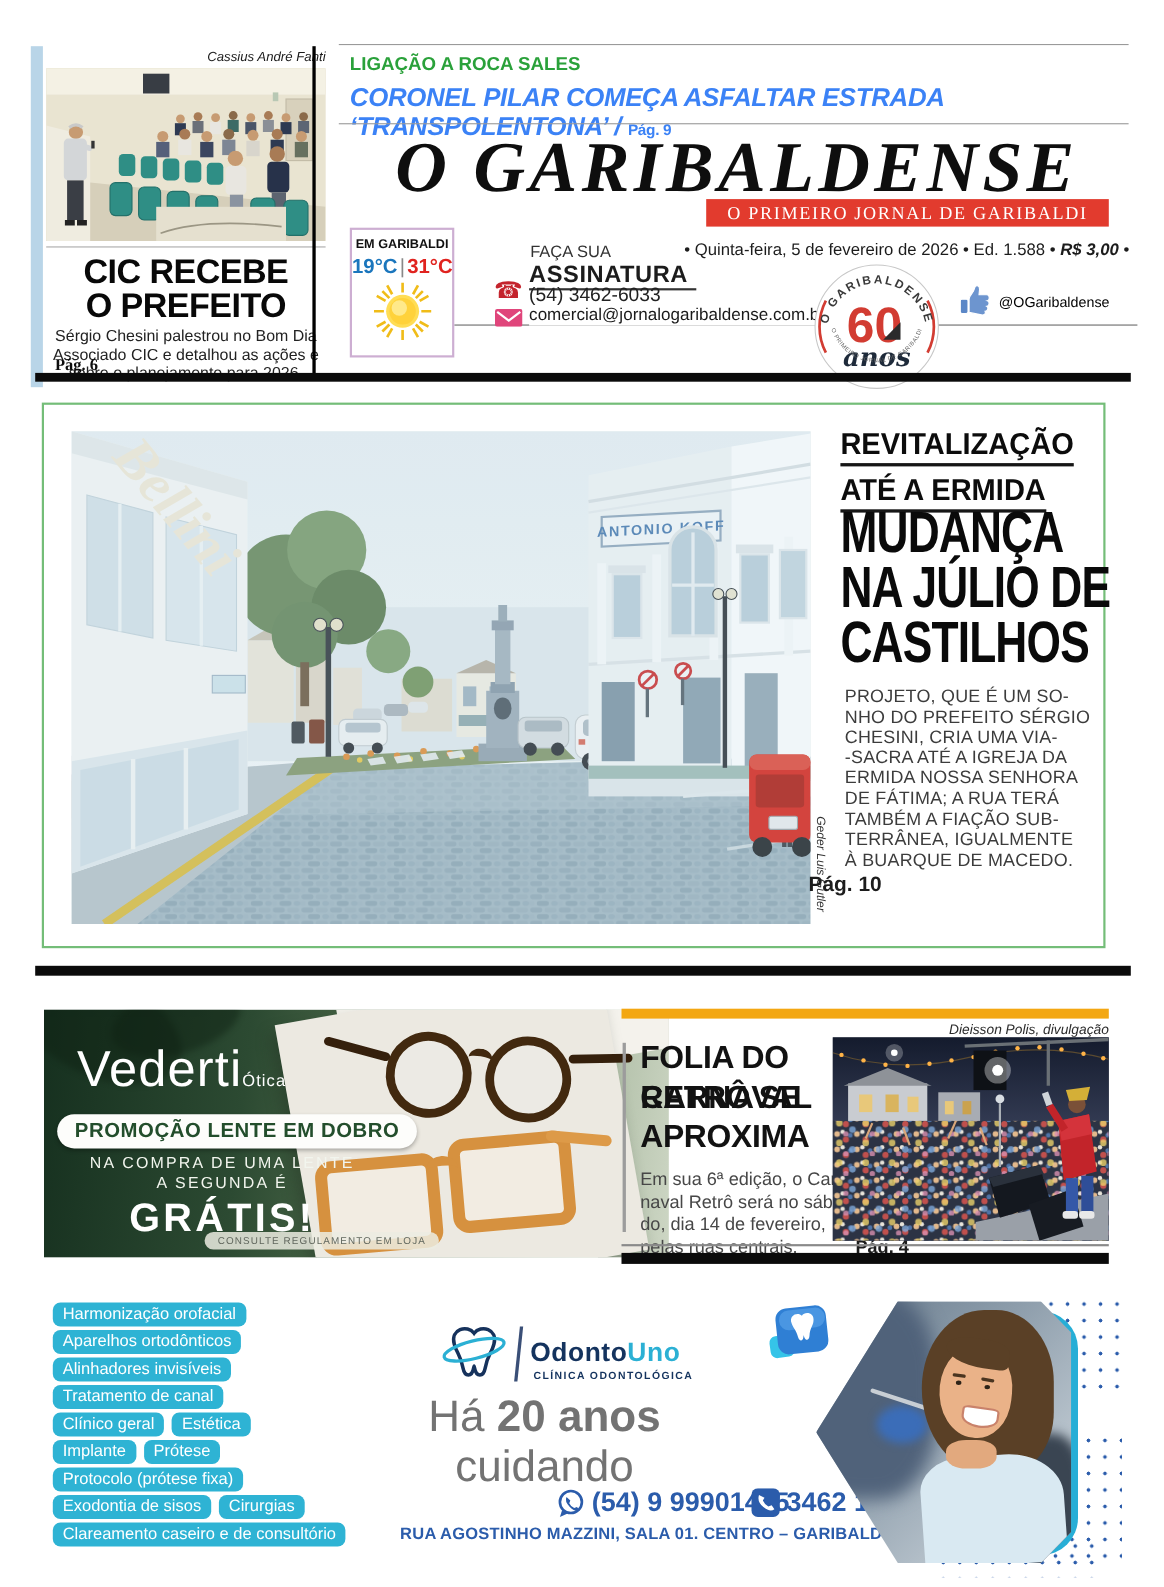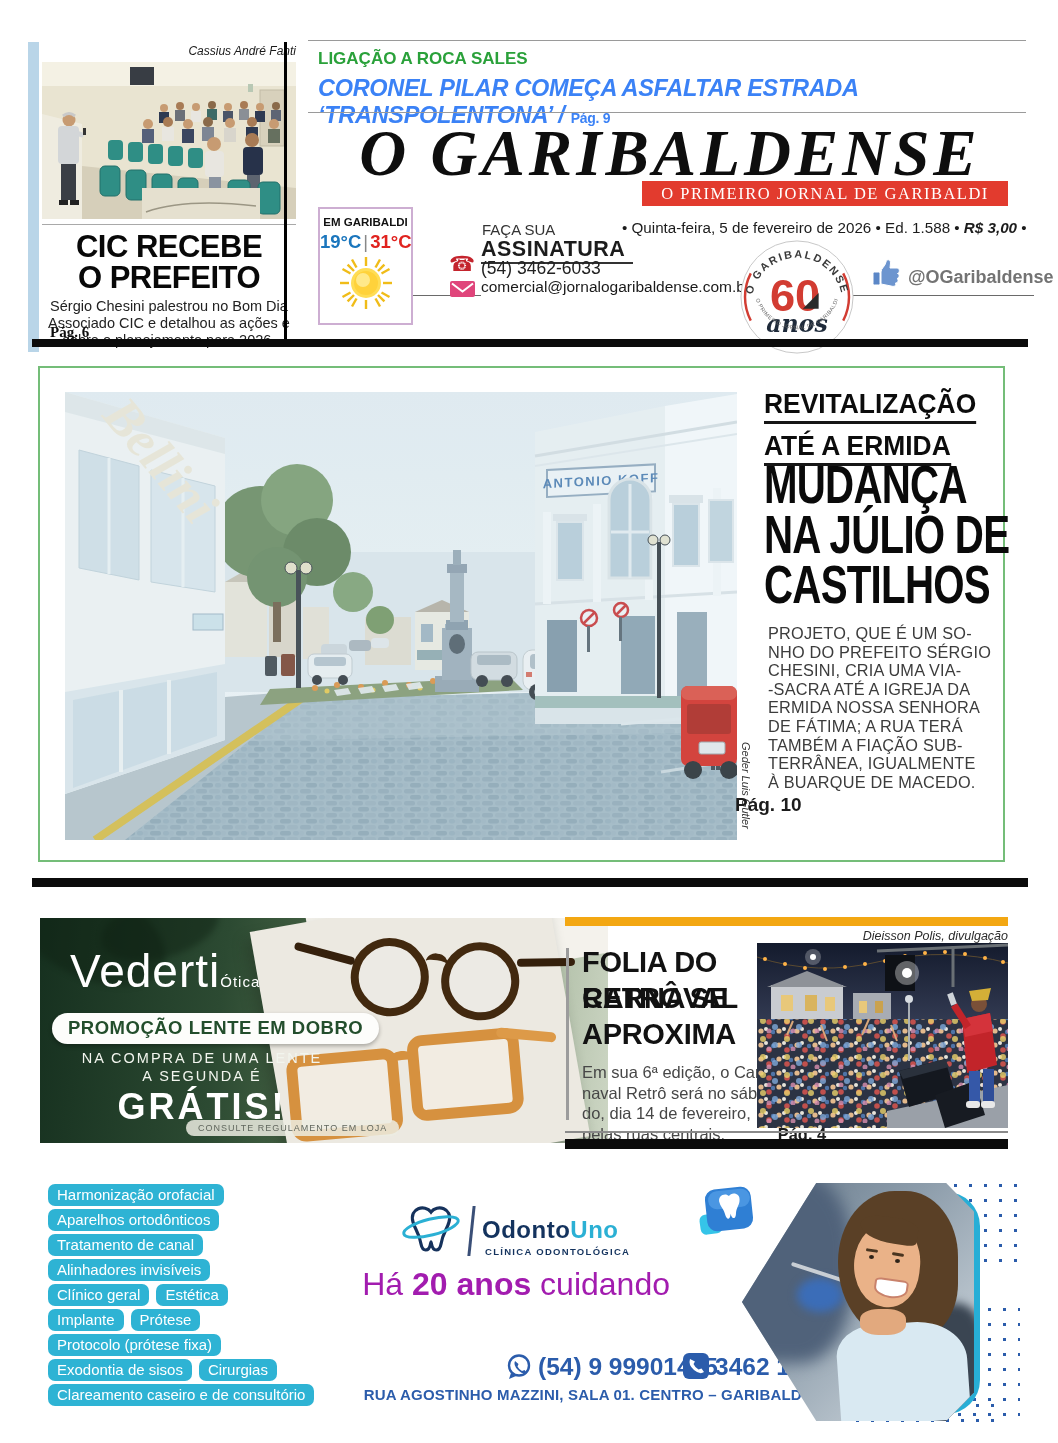--- a/index.html
+++ b/index.html
@@ -34,21 +34,21 @@
   .t-min{color:#1b76bd;} .t-sep{color:#888;font-weight:400;padding:0 2px;} .t-max{color:#e0231f;}
   .rule295{left:346px;top:295px;width:688px;height:1px;background:#6a6a6a;}
   .sub-l1{left:482px;top:221px;font-size:15px;color:#333;}
   .sub-l2{left:481px;top:237px;font-size:21.5px;font-weight:800;color:#1c1c1c;letter-spacing:0.5px;}
   .sub-underline{left:481px;top:262px;width:152px;height:2px;background:#333;}
   .phone-glyph{left:449px;top:252px;font-size:21px;color:#c4242d;}
   .sub-phone{left:481px;top:258px;font-size:17.5px;color:#222;}
   .sub-email{left:481px;top:278px;font-size:15.5px;color:#1a1a1a;background:#fff;}
   .date-line{left:622px;top:219px;width:384px;text-align:center;font-size:15.2px;color:#1c1c1c;white-space:nowrap;}
   .date-price{font-weight:800;font-style:italic;}
-  .fb-handle{left:908px;top:267px;font-size:18px;font-weight:700;color:#737373;}
+  .fb-handle{left:908px;top:267px;font-size:13px;font-weight:400;color:#000000;}
   .bar-black{background:#0b0b0b;}
 
   
   .green-box{left:38px;top:366px;width:967px;height:496px;border:2px solid #74bd78;box-sizing:border-box;background:#fff;}
   .street-photo{left:65px;top:392px;width:672px;height:448px;overflow:hidden;background:#e9f0f3;}
   .photo-credit-rot{left:740px;top:742px;writing-mode:vertical-rl;font-style:italic;font-size:11px;color:#333;}
   .ms-kicker{left:764px;top:388px;}
   .ms-kicker div{display:inline-block;font-size:27.5px;font-weight:800;color:#0c0c0c;border-bottom:3.5px solid #161616;
                  padding-bottom:1px;margin-bottom:6px;transform:scaleX(0.96);transform-origin:left;white-space:nowrap;}
   .ms-headline{left:764px;top:460px;width:320px;font-size:53px;line-height:50px;font-weight:900;color:#0a0a0a;
@@ -85,21 +85,21 @@
 
   
   .pill-rows{left:48px;top:1184px;width:310px;}
   .pill-row{margin-bottom:3px;white-space:nowrap;}
   .pill{display:inline-block;background:#2eb3d4;color:#fff;font-size:15px;line-height:18px;padding:1.5px 9px 2.5px;
         border-radius:7px;margin-right:7px;}
   .logo-divider{left:470px;top:1206px;width:3px;height:50px;background:#3a4f77;transform:skewX(-6deg);}
   .logo-text{left:482px;top:1216px;font-size:24px;font-weight:800;letter-spacing:0.5px;}
   .logo-p1{color:#14335e;} .logo-p2{color:#2bb0d4;}
   .logo-sub{left:485px;top:1246px;font-size:9.5px;font-weight:700;color:#14335e;letter-spacing:1.3px;}
-  .tagline{color:#a21caf;font-size:32px;text-align:right;}
+  .tagline{color:#737373;font-size:40px;text-align:center;}
   .tag-b{font-weight:800;}
   .contact-text{font-size:24.5px;font-weight:800;color:#2b5cab;}
   .address{left:355px;top:1386px;width:460px;text-align:center;font-size:15px;font-weight:800;color:#2b5cab;letter-spacing:0.2px;}
   .cyan-shape{left:872px;top:1192px;width:108px;height:222px;border-radius:34px;background:#27aed6;}
   .patient-photo{left:742px;top:1183px;width:232px;height:238px;overflow:hidden;
       clip-path:polygon(32% 0%,88% 0%,100% 12%,100% 88%,88% 100%,32% 100%,0% 50%);
       background:linear-gradient(135deg,#66798b 0%,#8d9dab 40%,#b8c3cc 75%,#cdd5da 100%);}
   .dots{background-image:radial-gradient(circle,#2b5cab 1.6px,transparent 1.9px);background-size:15px 15px;}
 </style>
 </head>
@@ -645,22 +645,22 @@
       <line x1="152" y1="60" x2="152" y2="118" stroke="#aab0b6" stroke-width="2"></line>
       <circle cx="152" cy="56" r="4" fill="#d8dde2"></circle>
     </svg>
   </div>
   <div class="abs carn-grayline"></div>
   <div class="abs bar-black" style="left:565px;top:1139px;width:443px;height:10px;"></div>
 
   <div class="abs pill-rows">
     <div class="pill-row"><span class="pill">Harmonização orofacial</span></div>
     <div class="pill-row"><span class="pill">Aparelhos ortodônticos</span></div>
+    <div class="pill-row"><span class="pill">Alinhadores invisíveis</span></div>
     <div class="pill-row"><span class="pill">Tratamento de canal</span></div>
-    <div class="pill-row"><span class="pill">Alinhadores invisíveis</span></div>
     <div class="pill-row"><span class="pill">Clínico geral</span><span class="pill">Estética</span></div>
     <div class="pill-row"><span class="pill">Implante</span><span class="pill">Prótese</span></div>
     <div class="pill-row"><span class="pill">Protocolo (prótese fixa)</span></div>
     <div class="pill-row"><span class="pill">Exodontia de sisos</span><span class="pill">Cirurgias</span></div>
     <div class="pill-row"><span class="pill">Clareamento caseiro e de consultório</span></div>
   </div>
 
   <svg class="abs" style="left:398px;top:1200px;" width="66" height="60" viewBox="0 0 66 60">
     <path d="M15 22 C11 8 27 4 33 12 C39 4 55 8 51 22 C49 30 45 32 43 44 C41.5 52 35 52 33.5 44 C33 41 33 41 32.5 44 C31 52 24.5 52 23 44 C21 32 17 30 15 22 Z" fill="#ffffff" stroke="#16325c" stroke-width="3.2"></path>
     <ellipse cx="33" cy="27" rx="28" ry="8" fill="none" stroke="#2bb0d4" stroke-width="3" transform="rotate(-14 33 27)"></ellipse>

